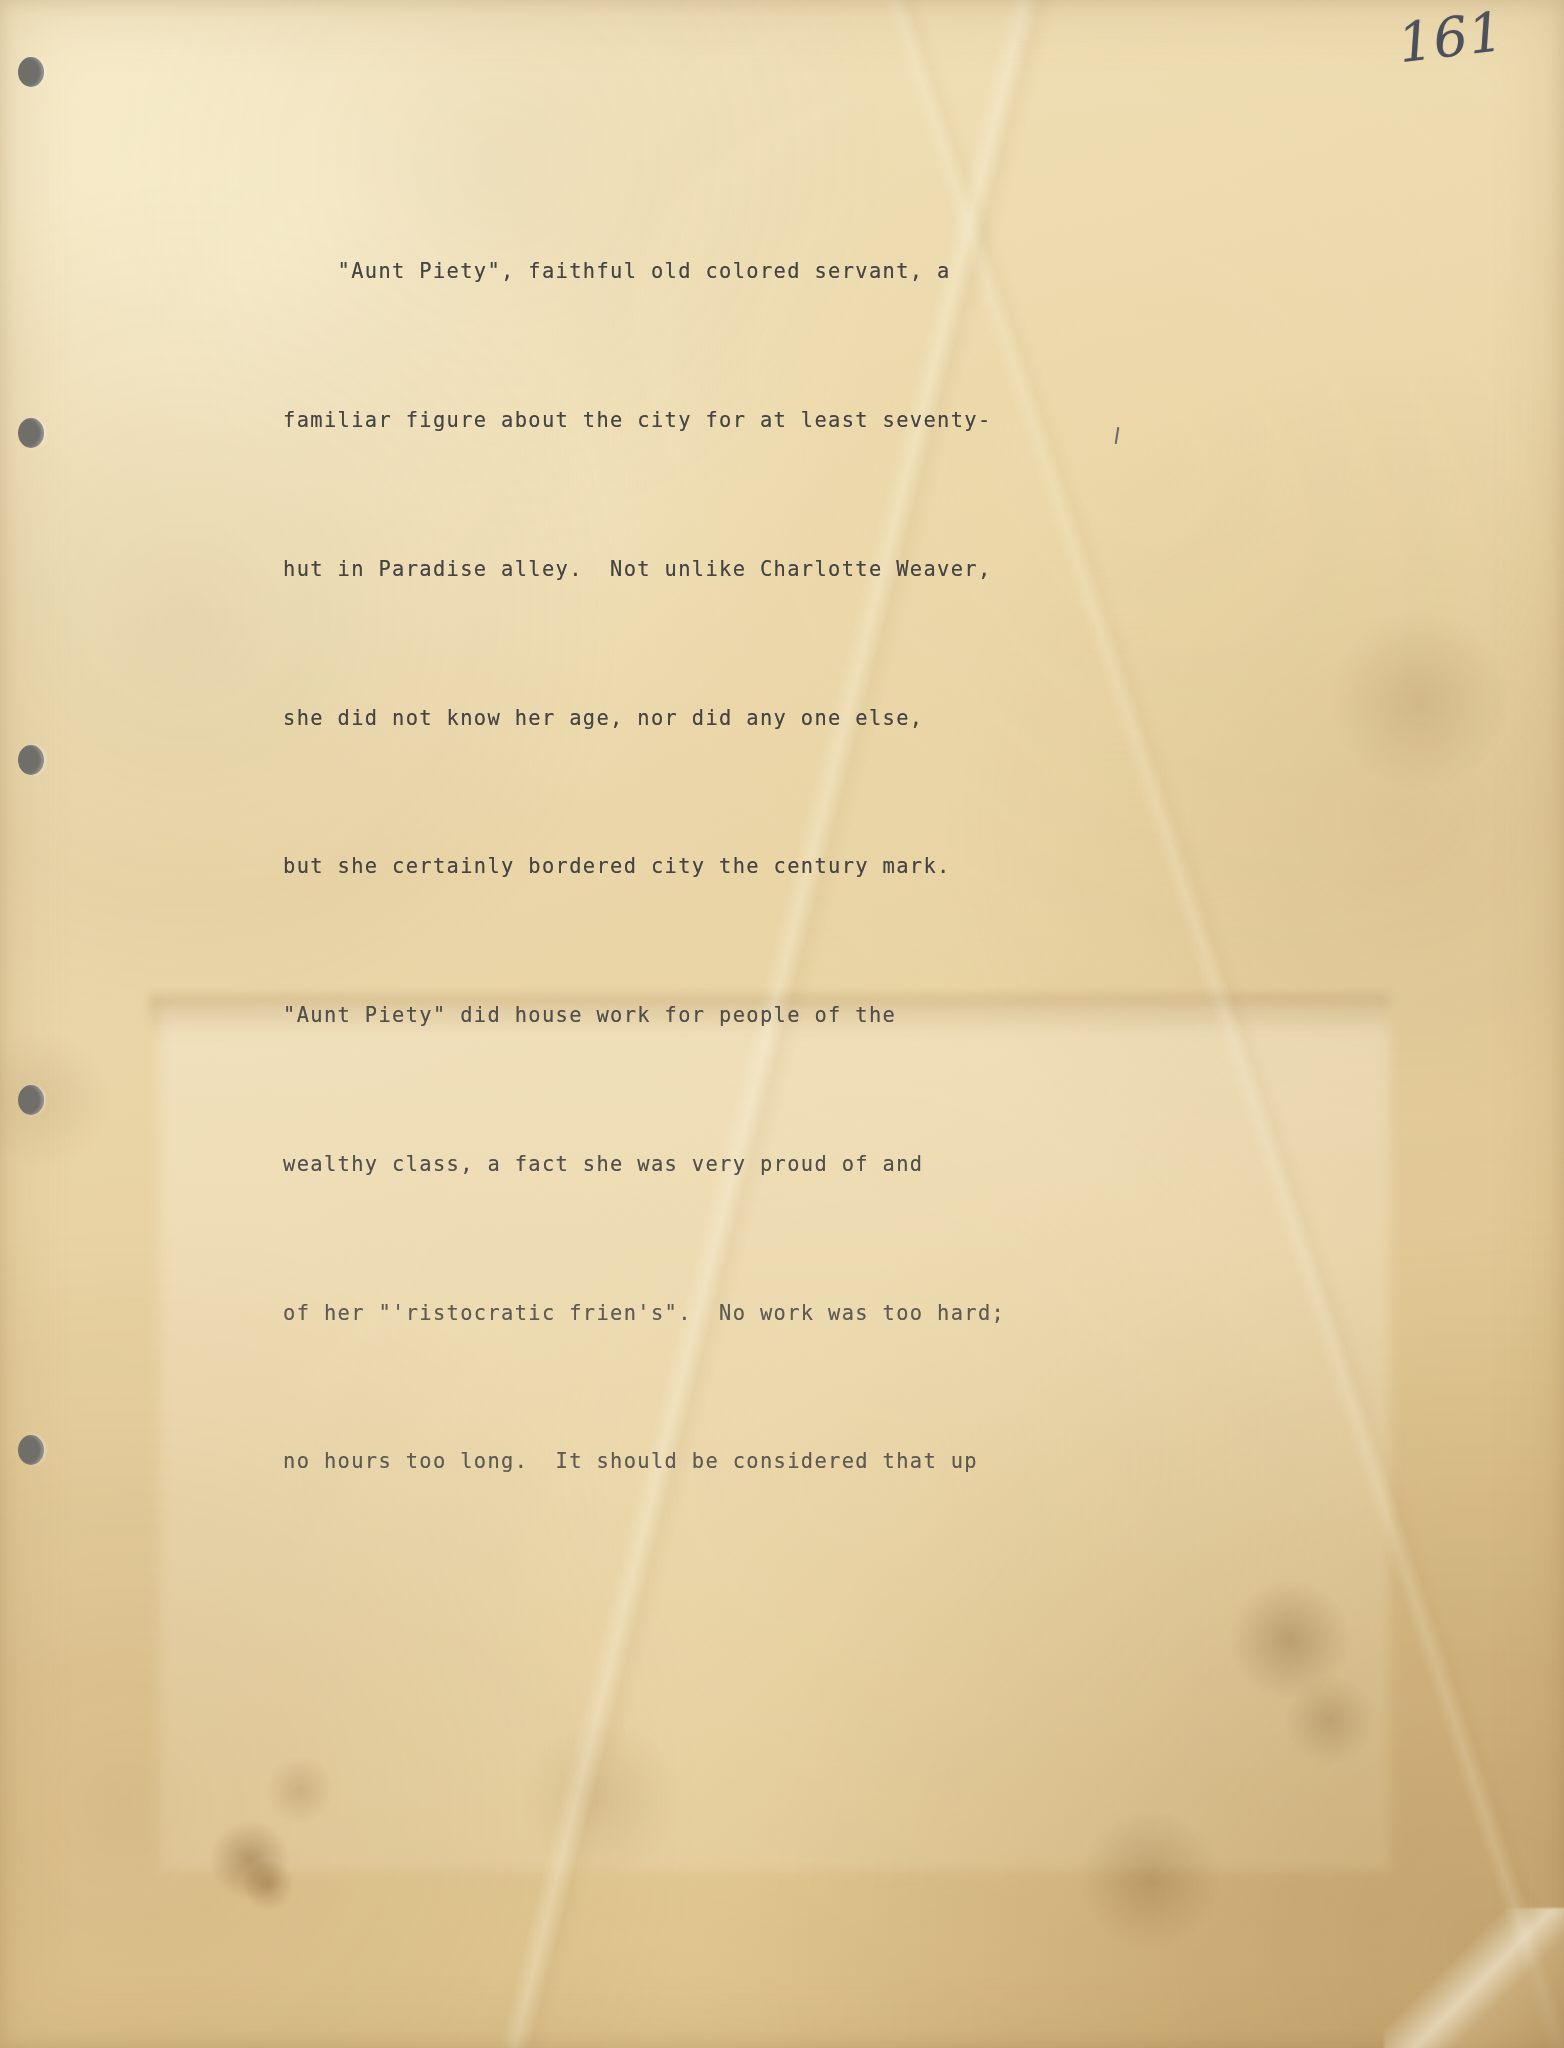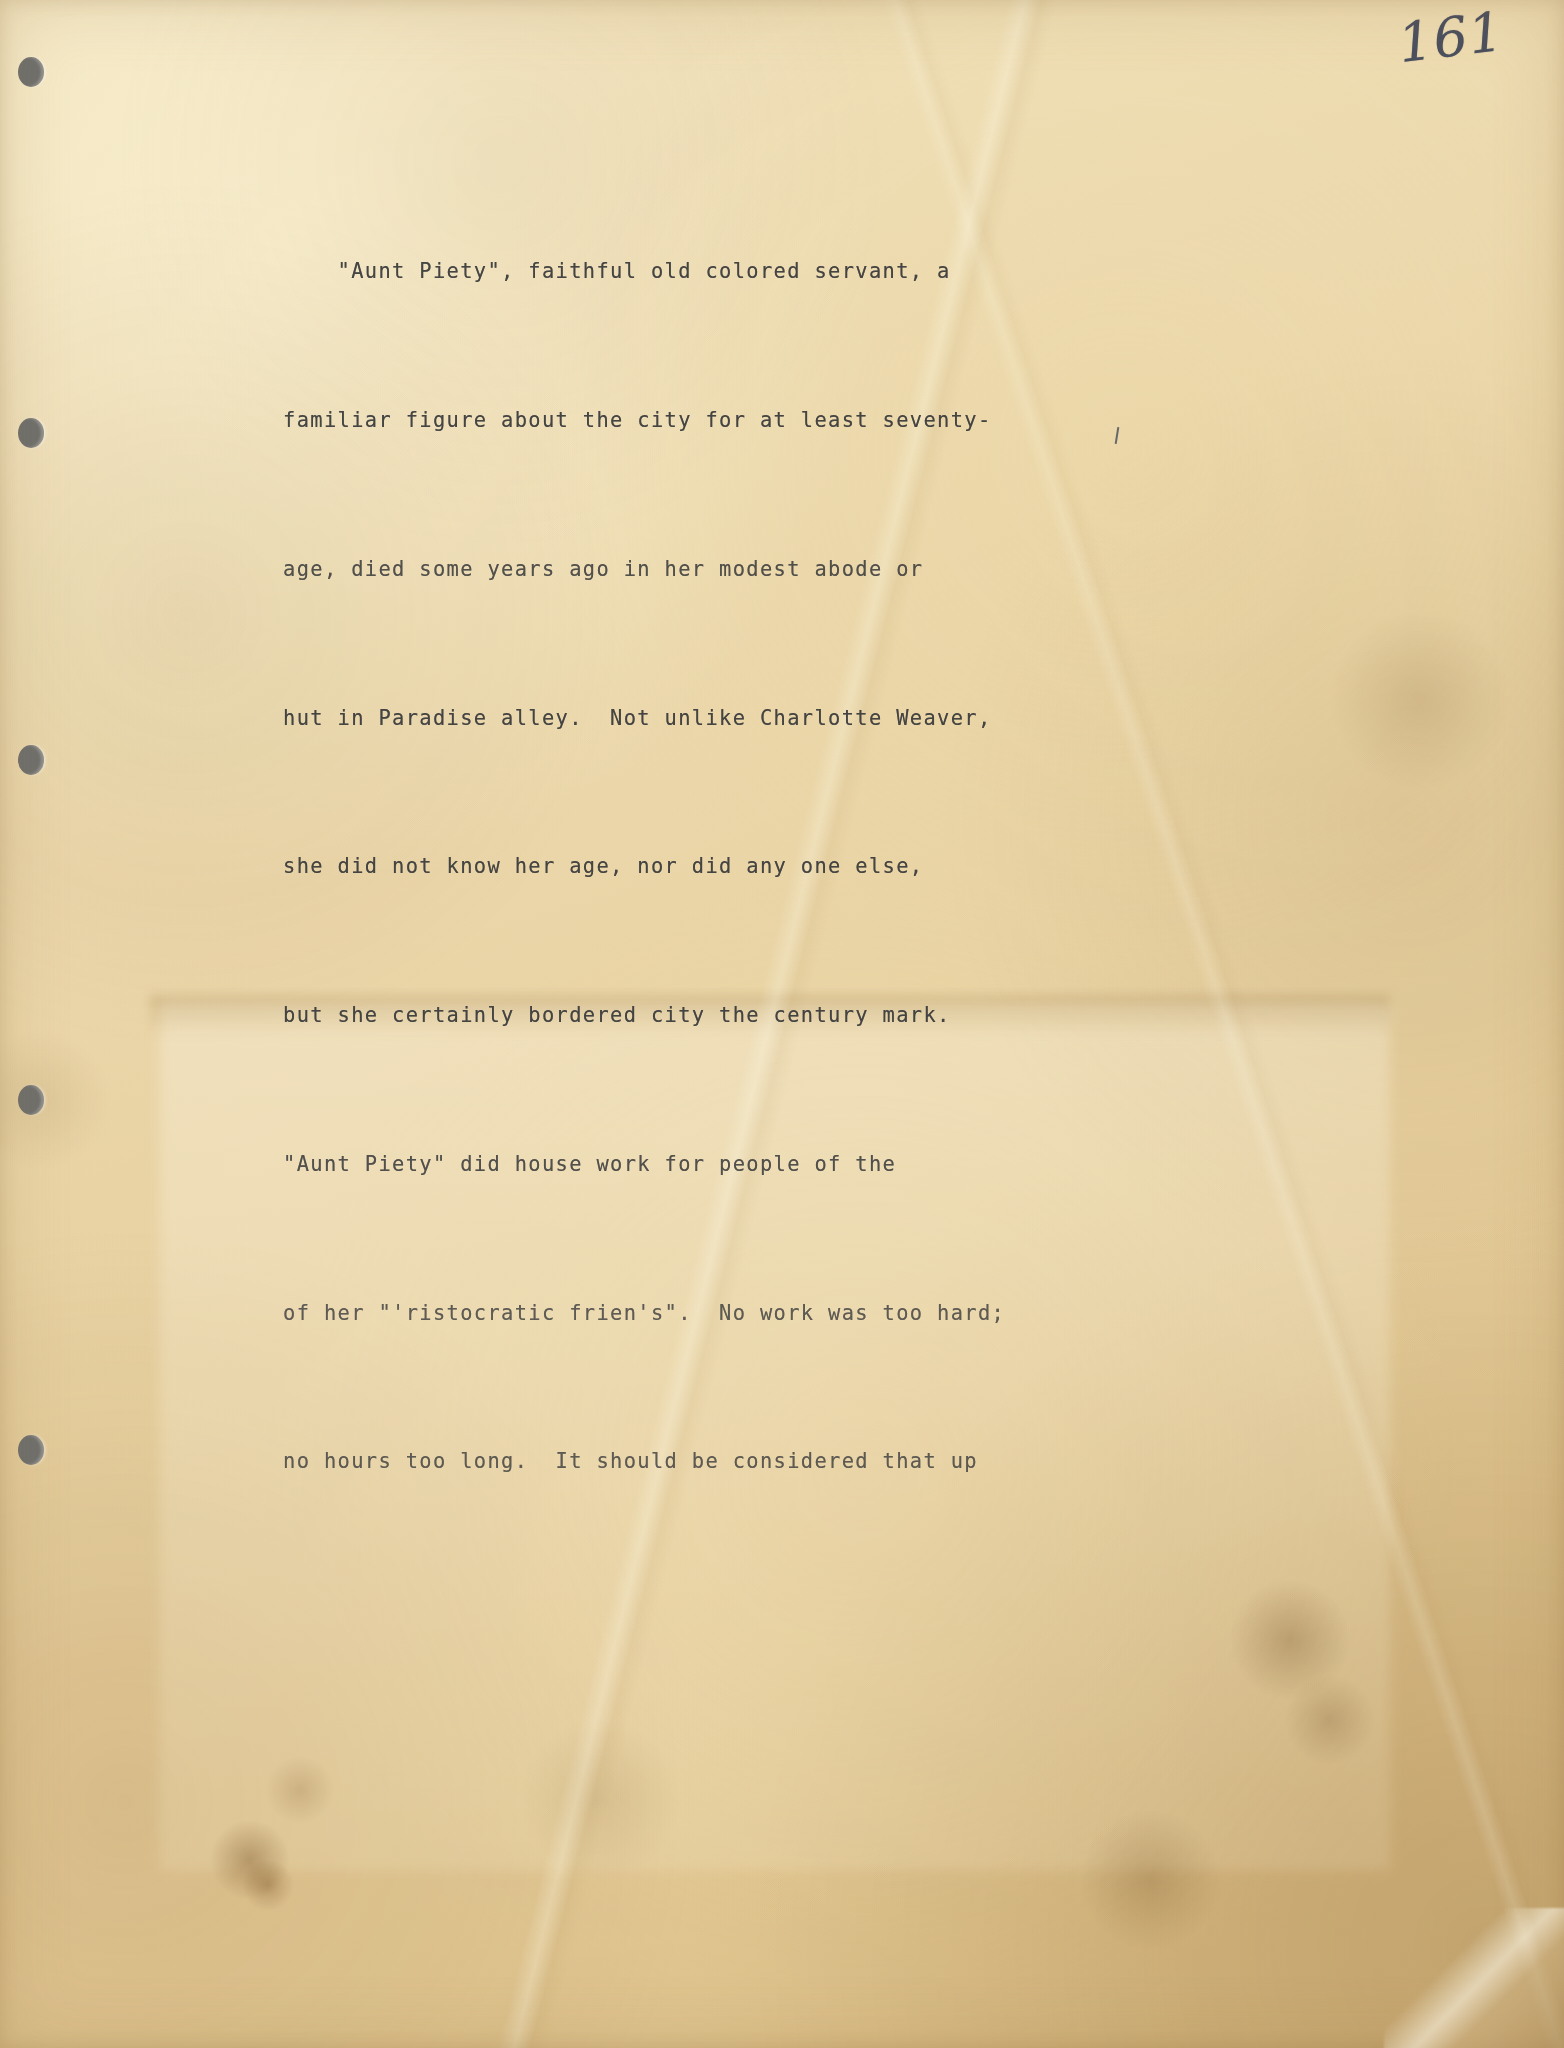--- a/index.html
+++ b/index.html
@@ -179,25 +179,25 @@
   <div class="hole h2"></div>
   <div class="hole h3"></div>
   <div class="hole h4"></div>
   <div class="hole h5"></div>
 
   <div class="page-number">161</div>
 
   <div class="typescript">
     <span class="ln ink-a">    "Aunt Piety", faithful old colored servant, a</span>
     <span class="ln ink-a">familiar figure about the city for at least seventy-</span>
-    <span class="ln ink-b">age, died some years ago in her modest abode or</span>
     <span class="ln ink-a">hut in Paradise alley.  Not unlike Charlotte Weaver,</span>
     <span class="ln ink-a">she did not know her age, nor did any one else,</span>
     <span class="ln ink-a">but she certainly bordered city the century mark.</span>
     <span class="ln ink-b">"Aunt Piety" did house work for people of the</span>
+    <span class="ln ink-b">wealthy class, a fact she was very proud of and</span>
     <span class="ln ink-c">of her "'ristocratic frien's".  No work was too hard;</span>
     <span class="ln ink-c">no hours too long.  It should be considered that up</span>
     
     
     
     
     
     
     
     

